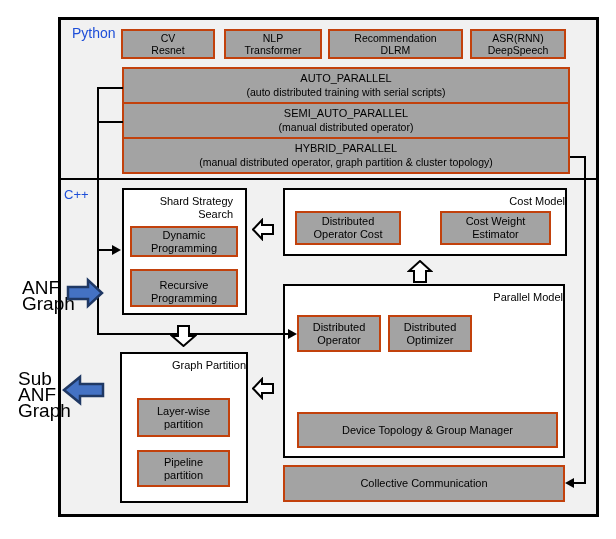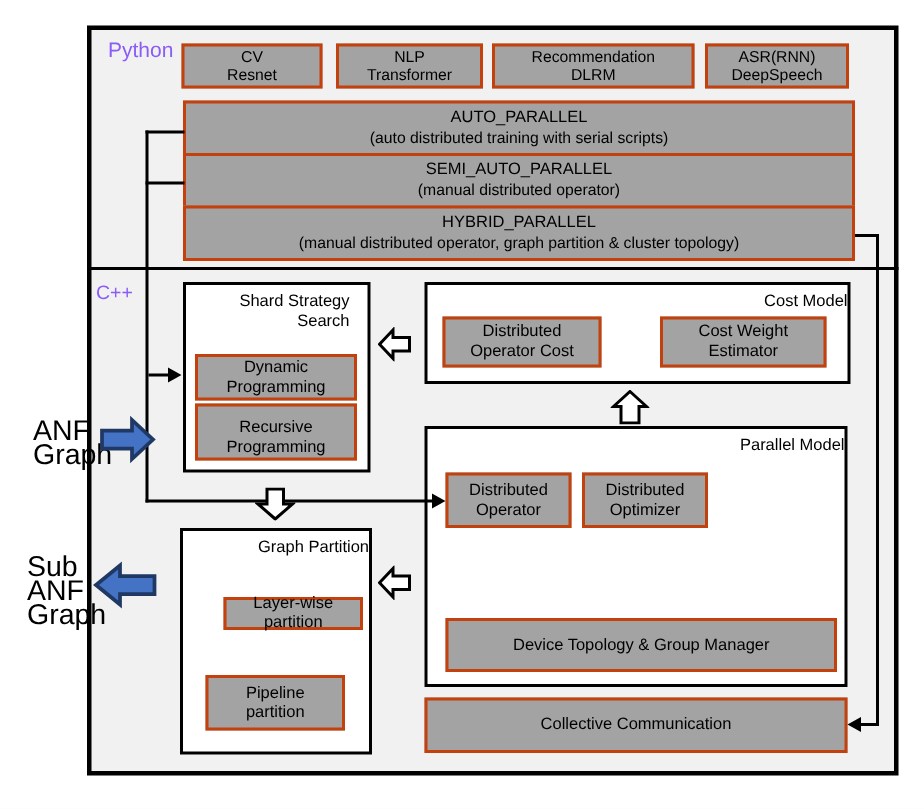--- a/index.html
+++ b/index.html
@@ -10,21 +10,21 @@
   .divider{left:58px;top:178px;width:541px;height:2px;background:#000;z-index:1;}
   .box{background:#a3a3a3;border:2px solid #c2410c;display:flex;align-items:center;justify-content:center;
        text-align:center;z-index:2;line-height:1.2;}
   .app-box{font-size:10.5px;line-height:12.5px;}
   .bar{flex-direction:column;font-size:11px;line-height:13.5px;}
   .bar .bar-title{font-size:11px;}
   .bar .bar-sub{font-size:10.5px;}
   .group{background:#fff;border:2px solid #000;z-index:2;}
   .group-title{position:absolute;top:5px;left:0;right:0;text-align:right;font-size:11px;line-height:13px;}
   .inner{font-size:11px;line-height:13px;}
-  .red-label{color:#8b5cf6;font-size:14px;z-index:2;}
+  .red-label{color:#1d4ed8;font-size:14px;z-index:2;}
   .side-label{font-size:19px;line-height:16px;white-space:pre-line;z-index:2;color:#000;}
   .hline,.vline{background:#000;z-index:3;}
   .arr-right{width:0;height:0;border-top:5px solid transparent;border-bottom:5px solid transparent;
              border-left:9px solid #000;z-index:3;}
   .arr-left{width:0;height:0;border-top:5px solid transparent;border-bottom:5px solid transparent;
             border-right:9px solid #000;z-index:3;}
   .flow-arrow{z-index:4;}
   .big-arrow{z-index:5;}
   svg{display:block;}
 </style>
@@ -71,21 +71,21 @@
     <div class="bar-sub">(manual distributed operator)</div>
   </div>
   <div class="abs box bar" style="left:122px;top:137px;width:448px;height:37px;">
     <div class="bar-title">HYBRID_PARALLEL</div>
     <div class="bar-sub">(manual distributed operator, graph partition &amp; cluster topology)</div>
   </div>
 
   <div class="abs group" style="left:122px;top:188px;width:125px;height:127px;">
     <div class="group-title" style="padding:0 12px;">Shard Strategy Search</div>
   </div>
-  <div class="abs box inner" style="left:130px;top:236px;width:108px;height:31px;padding:0 6px;align-items:flex-end;">
+  <div class="abs box inner" style="left:130px;top:226px;width:108px;height:31px;padding:0 6px;align-items:flex-end;">
     <span>Dynamic Programming</span>
   </div>
   <div class="abs box inner" style="left:130px;top:269px;width:108px;height:38px;padding:0 6px;align-items:flex-end;">
     <span>Recursive Programming</span>
   </div>
 
   <div class="abs group" style="left:283px;top:188px;width:284px;height:68px;">
     <div class="group-title">Cost Model</div>
   </div>
   <div class="abs box inner" style="left:295px;top:211px;width:106px;height:34px;padding:0 8px;">
@@ -104,21 +104,21 @@
   <div class="abs box inner" style="left:388px;top:315px;width:84px;height:37px;padding:0 8px;">
     <span>Distributed Optimizer</span>
   </div>
   <div class="abs box inner" style="left:297px;top:412px;width:261px;height:36px;">
     <span>Device Topology &amp; Group Manager</span>
   </div>
 
   <div class="abs group" style="left:120px;top:352px;width:128px;height:151px;">
     <div class="group-title">Graph Partition</div>
   </div>
-  <div class="abs box inner" style="left:137px;top:398px;width:93px;height:22px;padding:0 10px;margin-left:12px;">
+  <div class="abs box inner" style="left:137px;top:398px;width:93px;height:39px;padding:0 10px;">
     <span>Layer-wise partition</span>
   </div>
   <div class="abs box inner" style="left:137px;top:450px;width:93px;height:37px;padding:0 10px;">
     <span>Pipeline partition</span>
   </div>
 
   <div class="abs box inner" style="left:283px;top:465px;width:282px;height:37px;">
     <span>Collective Communication</span>
   </div>
 

